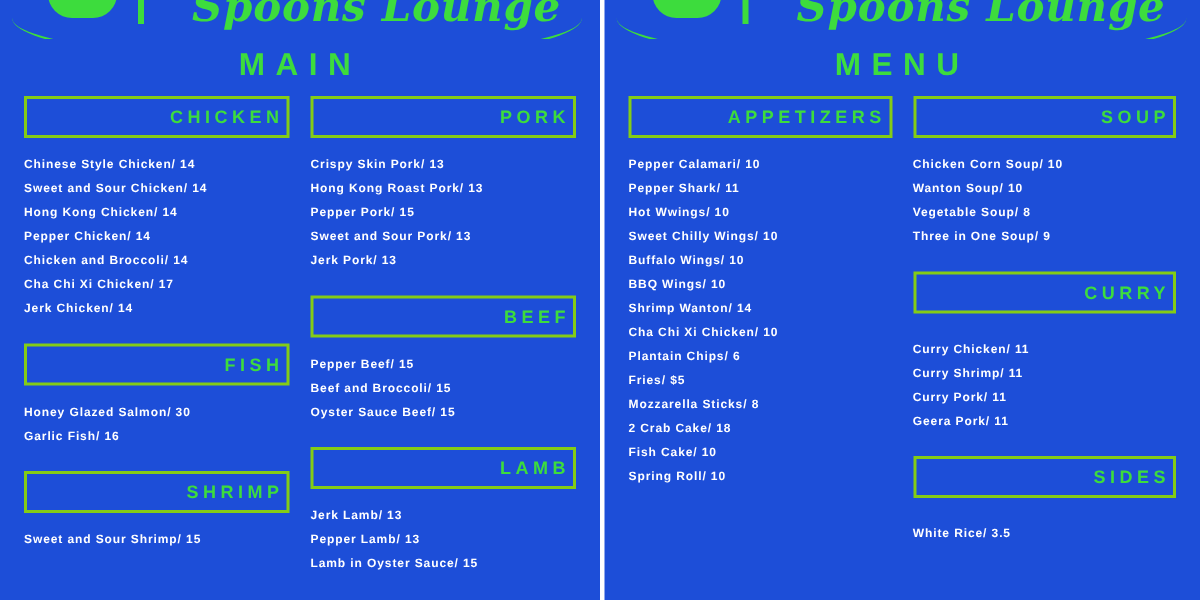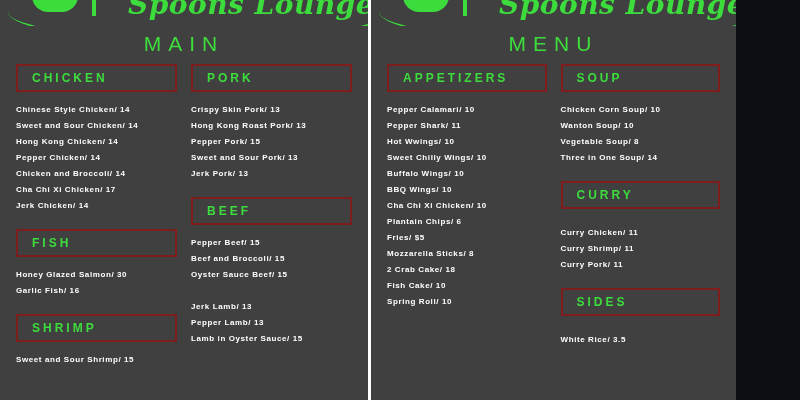--- a/index.html
+++ b/index.html
@@ -10,22 +10,22 @@
     overflow: hidden;
   }
   .board {
     position: relative;
     width: 800px; height: 400px;
     background: #0d0d14;
     display: flex;
   }
   .panel {
     position: relative;
-    width: 368px; height: 400px;
-    background: #404040;
+    width: 400px; height: 400px;
+    background: #1d4ed8;
     overflow: hidden;
   }
   .panel.right { border-left: 3px solid #ffffff; }
 
   
   .logo-strip {
     position: relative;
     height: 26px;
     overflow: hidden;
   }
@@ -64,38 +64,38 @@
     color: #3ddc3d;
     letter-spacing: 0.5px;
     white-space: nowrap;
   }
 
   
   .big-head {
     text-align: center;
     color: #3ddc3d;
     font-size: 21px;
-    font-weight: normal;
+    font-weight: bold;
     letter-spacing: 7px;
     margin-top: 6px;
     margin-bottom: 8px;
   }
 
   .cols {
     display: flex;
     padding: 0 16px;
     gap: 14px;
   }
   .col { width: 50%; }
 
   .section { margin-bottom: 10px; }
   .sec-title-box {
-    border: 2px solid #7f1d1d;
-    padding: 5px 14px;
-    text-align: left;
+    border: 2px solid #84cc16;
+    padding: 5px 2px;
+    text-align: right;
     margin-bottom: 9px;
   }
   .sec-title {
     color: #3ddc3d;
     font-size: 12px;
     font-weight: bold;
     letter-spacing: 3px;
   }
   .item {
     color: #ffffff;
@@ -181,20 +181,23 @@
             <div class="sec-title">BEEF</div>
           </div>
           <div class="item">Pepper Beef/ 15</div>
           <div class="item">Beef and Broccoli/ 15</div>
           <div class="item">Oyster Sauce Beef/ 15</div>
         </div>
 
         <div class="spacer-sm"></div>
 
         <div class="section">
+          <div class="sec-title-box">
+            <div class="sec-title">LAMB</div>
+          </div>
           <div class="item">Jerk Lamb/ 13</div>
           <div class="item">Pepper Lamb/ 13</div>
           <div class="item">Lamb in Oyster Sauce/ 15</div>
         </div>
 
       </div>
     </div>
   </div>
 
   <div class="panel right">
@@ -216,53 +219,55 @@
         <div class="section">
           <div class="sec-title-box">
             <div class="sec-title">APPETIZERS</div>
           </div>
           <div class="item">Pepper Calamari/ 10</div>
           <div class="item">Pepper Shark/ 11</div>
           <div class="item">Hot Wwings/ 10</div>
           <div class="item">Sweet Chilly Wings/ 10</div>
           <div class="item">Buffalo Wings/ 10</div>
           <div class="item">BBQ Wings/ 10</div>
+          <div class="item">Shrimp Wanton/ 14</div>
           <div class="item">Cha Chi Xi Chicken/ 10</div>
           <div class="item">Plantain Chips/ 6</div>
           <div class="item">Fries/ $5</div>
           <div class="item">Mozzarella Sticks/ 8</div>
           <div class="item">2 Crab Cake/ 18</div>
           <div class="item">Fish Cake/ 10</div>
           <div class="item">Spring Roll/ 10</div>
         </div>
 
       </div>
 
       <div class="col">
 
         <div class="section">
           <div class="sec-title-box">
             <div class="sec-title">SOUP</div>
           </div>
           <div class="item">Chicken Corn Soup/ 10</div>
           <div class="item">Wanton Soup/ 10</div>
           <div class="item">Vegetable Soup/ 8</div>
-          <div class="item">Three in One Soup/ 14</div>
+          <div class="item">Three in One Soup/ 9</div>
         </div>
 
         <div class="spacer-sm"></div>
 
         <div class="section">
           <div class="sec-title-box">
             <div class="sec-title">CURRY</div>
           </div>
           <div class="spacer-sm"></div>
           <div class="item">Curry Chicken/ 11</div>
           <div class="item">Curry Shrimp/ 11</div>
           <div class="item">Curry Pork/ 11</div>
+          <div class="item">Geera Pork/ 11</div>
         </div>
 
         <div class="spacer-sm"></div>
 
         <div class="section">
           <div class="sec-title-box">
             <div class="sec-title">SIDES</div>
           </div>
           <div class="spacer-sm"></div>
           <div class="item">White Rice/ 3.5</div>

